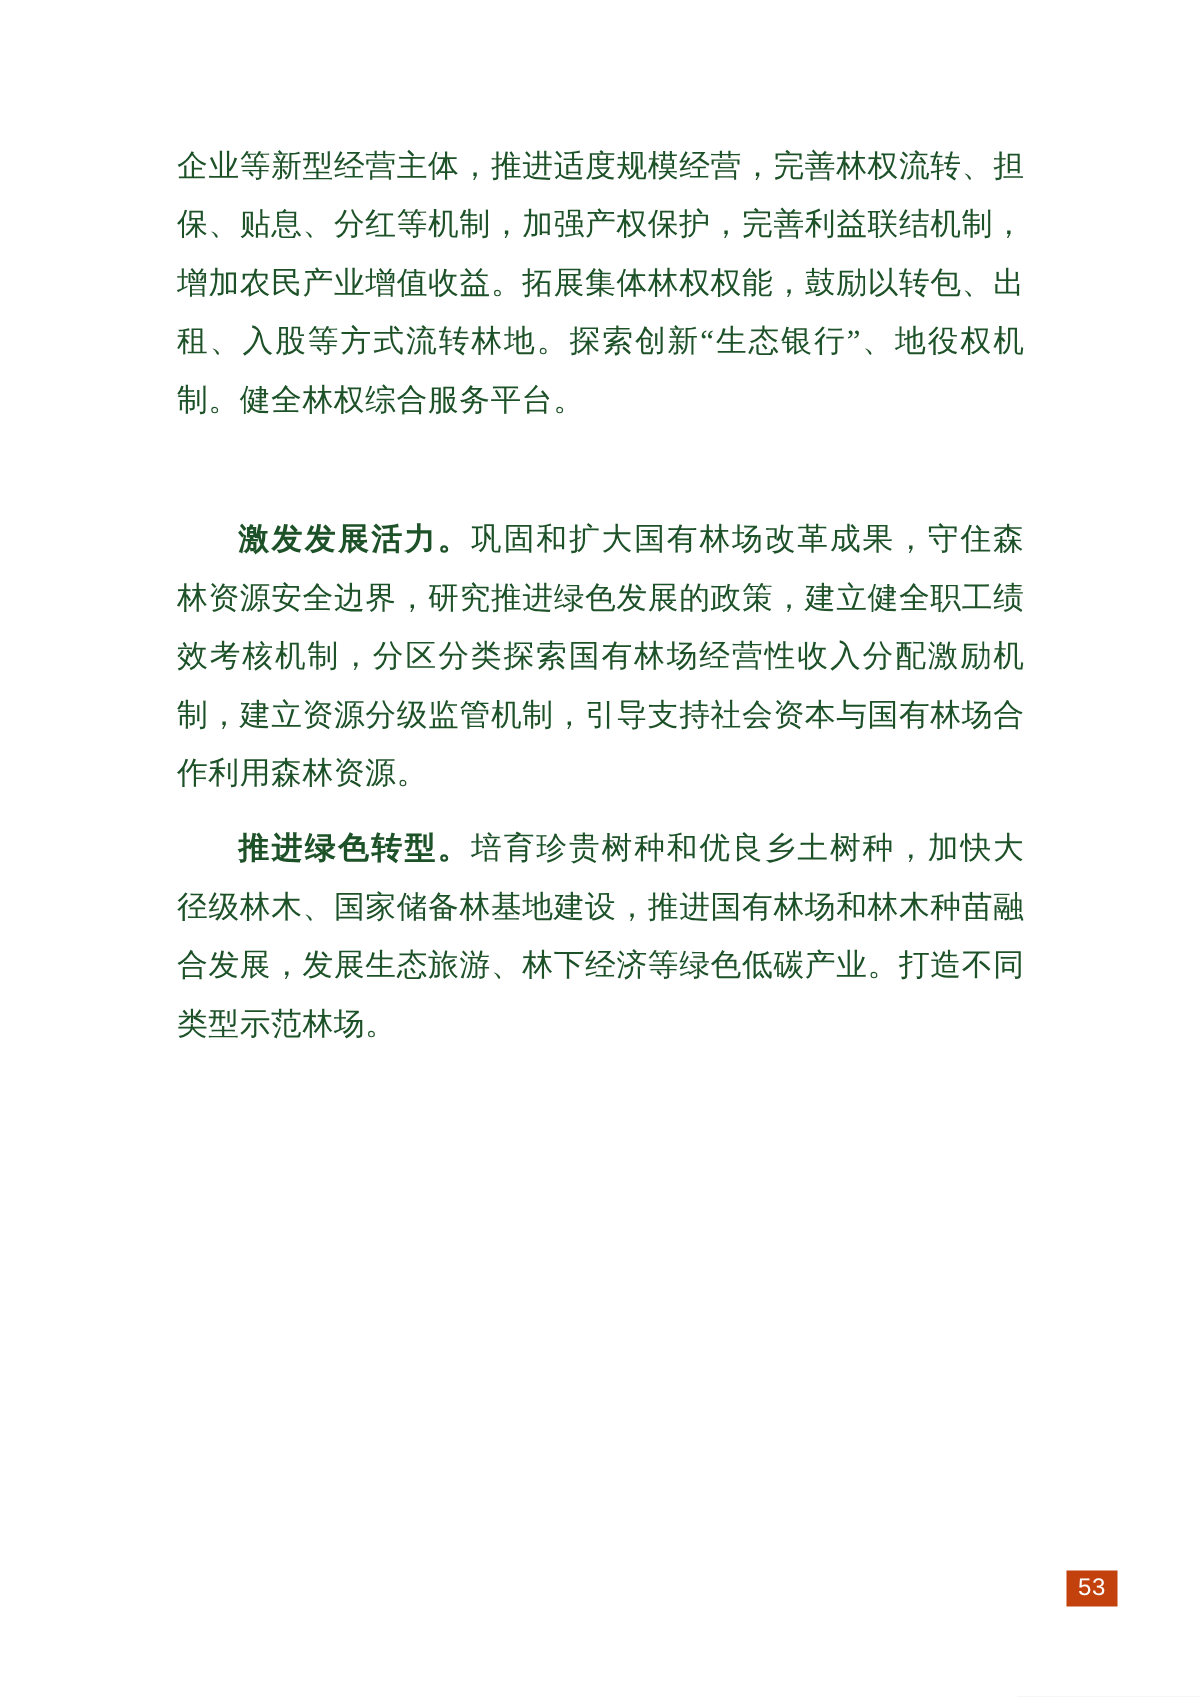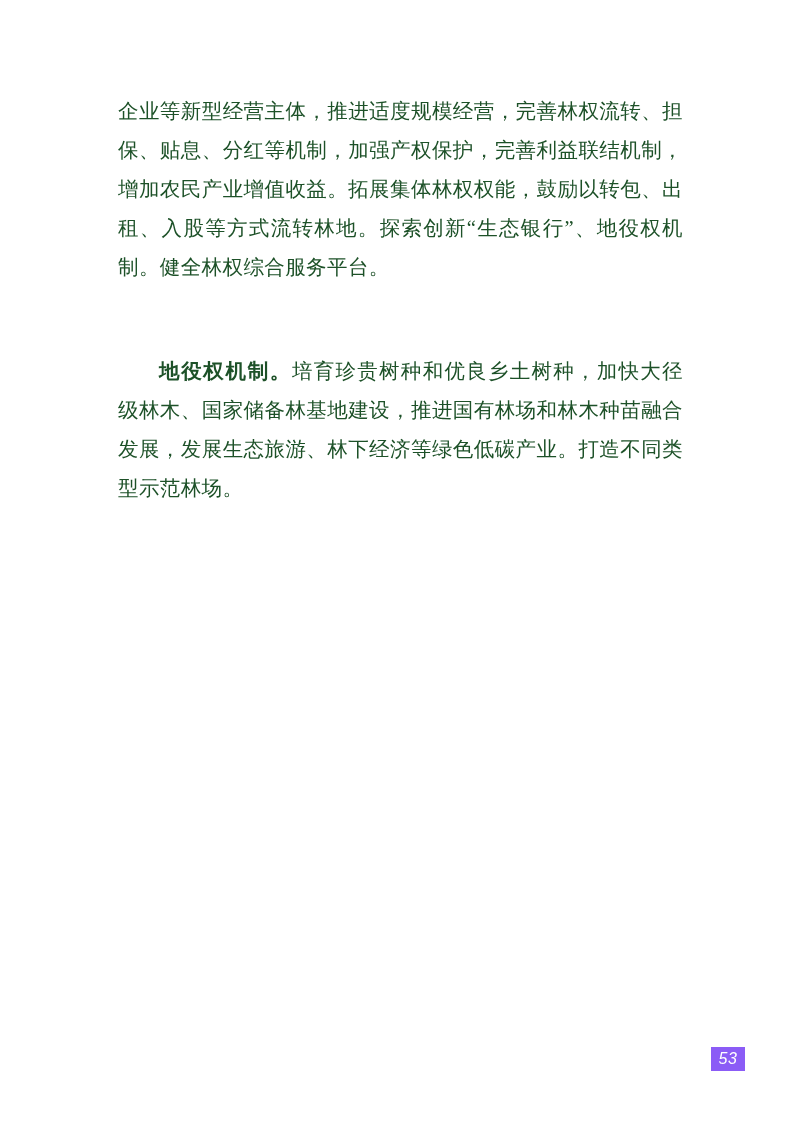--- a/index.html
+++ b/index.html
@@ -51,52 +51,52 @@
   }
   .spacer-small { height: 11px; }
   .spacer-heading-top { height: 27px; }
   .spacer-heading-bottom { height: 16px; }
   .page-number {
     position: absolute;
     right: 55px;
     bottom: 60px;
     width: 34px;
     height: 24px;
-    background: #8b5cf6;
+    background: #c2410c;
     color: #ffffff;
     font-size: 16px;
     font-family: "Liberation Sans", "DejaVu Sans", sans-serif;
     display: flex;
     align-items: center;
     justify-content: center;
     letter-spacing: 0.5px;
-    font-style: italic;
   }
 </style>
 </head>
 <body>
 
 <div class="page">
 
   <div class="content">
 
     <p class="body-para">企业等新型经营主体，推进适度规模经营，完善林权流转、担保、贴息、分红等机制，加强产权保护，完善利益联结机制，增加农民产业增值收益。拓展集体林权权能，鼓励以转包、出租、入股等方式流转林地。探索创新“生态银行”、地役权机制。健全林权综合服务平台。</p>
 
     <div class="spacer-small"></div>
 
 
     <div class="spacer-heading-top"></div>
 
 
     <div class="spacer-heading-bottom"></div>
 
+    <p class="body-para indent"><span class="lead">激发发展活力。</span><span>巩固和扩大国有林场改革成果，守住森林资源安全边界，研究推进绿色发展的政策，建立健全职工绩效考核机制，分区分类探索国有林场经营性收入分配激励机制，建立资源分级监管机制，引导支持社会资本与国有林场合作利用森林资源。</span></p>
 
     <div class="spacer-small"></div>
 
-    <p class="body-para indent"><span class="lead">地役权机制。</span><span>培育珍贵树种和优良乡土树种，加快大径级林木、国家储备林基地建设，推进国有林场和林木种苗融合发展，发展生态旅游、林下经济等绿色低碳产业。打造不同类型示范林场。</span></p>
+    <p class="body-para indent"><span class="lead">推进绿色转型。</span><span>培育珍贵树种和优良乡土树种，加快大径级林木、国家储备林基地建设，推进国有林场和林木种苗融合发展，发展生态旅游、林下经济等绿色低碳产业。打造不同类型示范林场。</span></p>
 
     <div class="spacer-small"></div>
 
 
   </div>
 
   <div class="page-number">53</div>
 
 </div>
 

